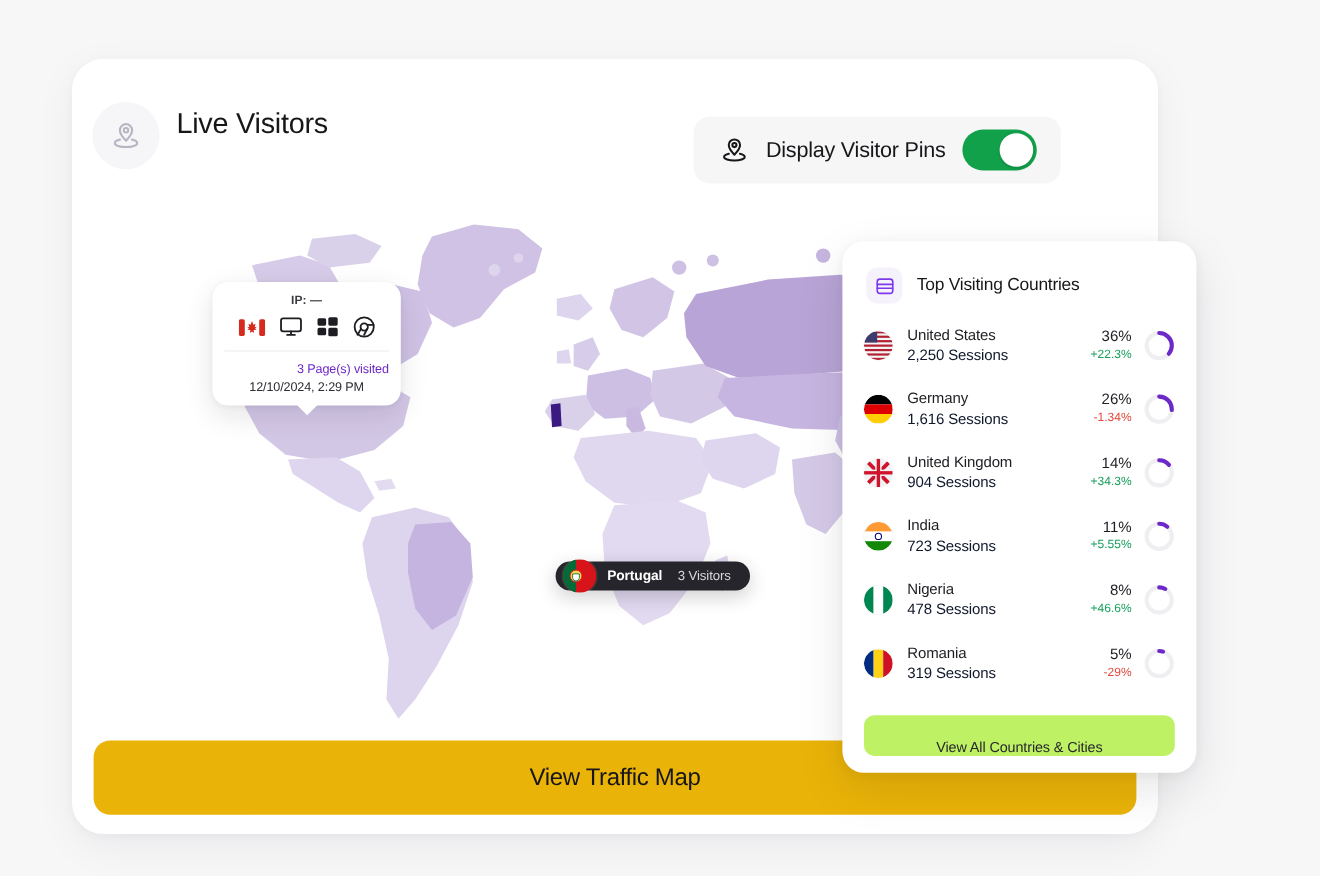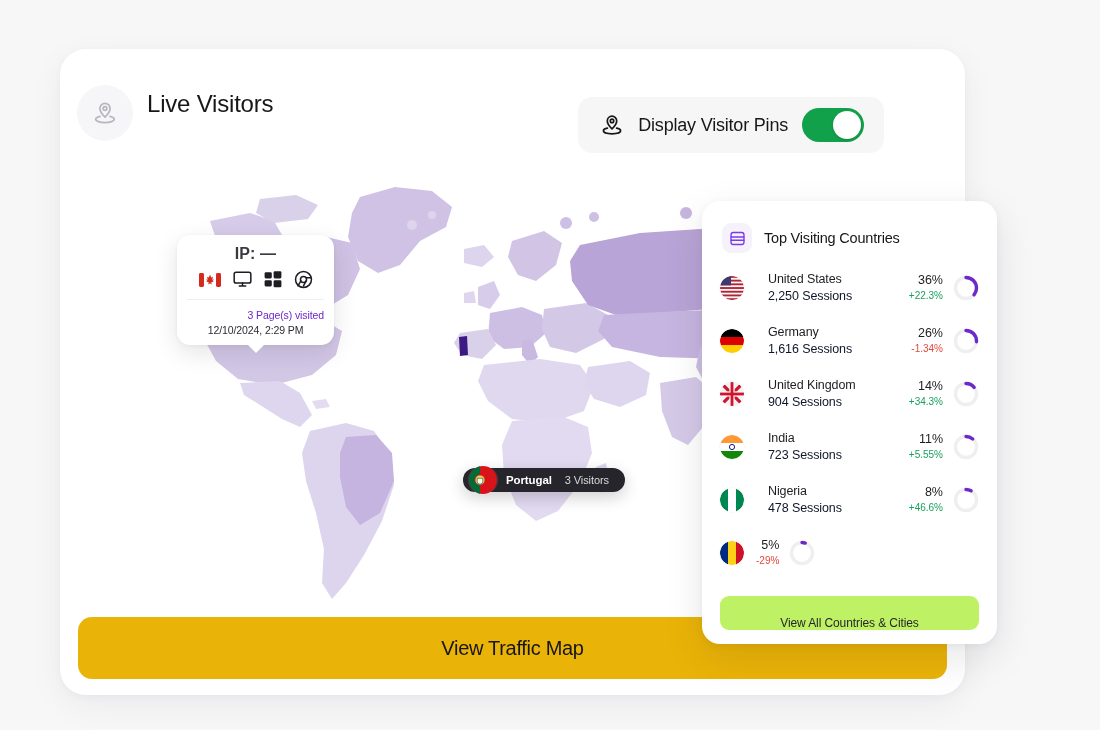--- a/index.html
+++ b/index.html
@@ -148,21 +148,21 @@
     left: 50%;
     bottom: -8px;
     margin-left: -9px;
     width: 0; height: 0;
     border-left: 9px solid transparent;
     border-right: 9px solid transparent;
     border-top: 9px solid #ffffff;
   }
   .vp-ip {
     text-align: center;
-    font-size: 16px;
+    font-size: 10px;
     font-weight: 700;
     color: #3a3a42;
     letter-spacing: 0.1px;
     margin-bottom: 7px;
   }
   .vp-icons {
     display: flex;
     align-items: center;
     justify-content: center;
     gap: 12px;
@@ -288,21 +288,21 @@
   }
   .cr-flag {
     width: 24px; height: 24px;
     border-radius: 50%;
     overflow: hidden;
     flex: 0 0 auto;
     margin-right: 12px;
     box-shadow: 0 0 0 0.5px rgba(0,0,0,0.06);
   }
   .cr-flag svg { display: block; width: 24px; height: 24px; }
-  .cr-text { flex: 1 1 auto; min-width: 0; margin-left: 12px; }
+  .cr-text { flex: 1 1 auto; min-width: 0; }
   .cr-name {
     font-size: 12.5px;
     font-weight: 400;
     color: #1d1d22;
     letter-spacing: -0.1px;
     line-height: 16px;
   }
   .cr-sessions {
     font-size: 12.5px;
     font-weight: 400;
@@ -690,20 +690,24 @@
             <clipPath id="c5">
                 <circle cx="12" cy="12" r="12"></circle>
               </clipPath>
             <g clip-path="url(#c5)">
               <rect width="8" height="24" x="0" fill="#002b7f"></rect>
               <rect width="8" height="24" x="8" fill="#fcd116"></rect>
               <rect width="8" height="24" x="16" fill="#ce1126"></rect>
             </g>
           </svg>
         </div>
+        <div class="cr-text">
+          <div class="cr-name">Romania</div>
+          <div class="cr-sessions">319 Sessions</div>
+        </div>
         <div class="cr-stats">
           <div class="cr-pct">5%</div>
           <div class="cr-delta down">-29%</div>
         </div>
         <div class="cr-ring">
             <svg width="26" height="26" viewBox="0 0 26 26">
               <circle cx="13" cy="13" r="10.5" fill="none" stroke="#efeff2" stroke-width="3.4"></circle>
               <circle cx="13" cy="13" r="10.5" fill="none" stroke="#6d28c9" stroke-width="3.4" stroke-linecap="round" stroke-dasharray="3.30 62.67" transform="rotate(-90 13 13)"></circle>
             </svg>
           </div>

